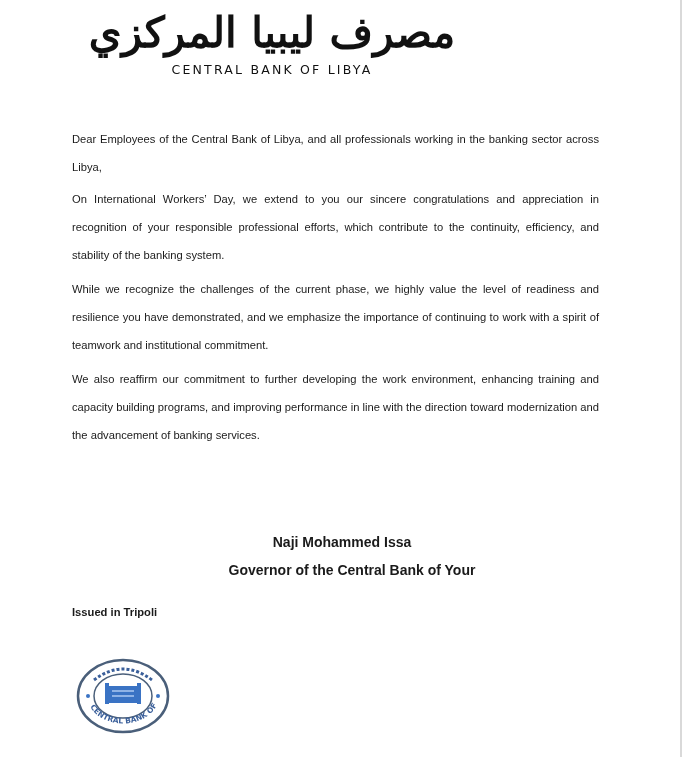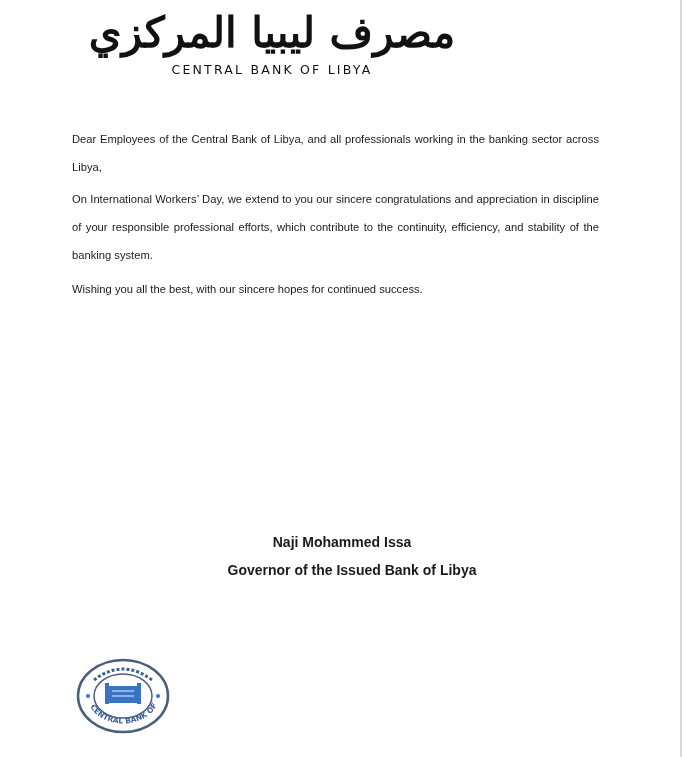--- a/index.html
+++ b/index.html
@@ -58,30 +58,32 @@
 
 <div class="right-edge"></div>
 
 <div class="letterhead">
   <div class="arabic-logo">مصرف ليبيا المركزي</div>
   <div class="latin-logo">CENTRAL BANK OF LIBYA</div>
 </div>
 
 <div class="letter">
   <p class="greeting">Dear Employees of the Central Bank of Libya, and all professionals working in the banking sector across Libya,</p>
-  <p>On International Workers’ Day, we extend to you our sincere congratulations and appreciation in discipline of your responsible professional efforts, which contribute to the continuity, efficiency, and stability of the banking system.</p>
-  <p>Wishing you all the best, with our sincere hopes for continued success.</p>
+  <p>On International Workers’ Day, we extend to you our sincere congratulations and appreciation in recognition of your responsible professional efforts, which contribute to the continuity, efficiency, and stability of the banking system.</p>
+  <p>While we recognize the challenges of the current phase, we highly value the level of readiness and resilience you have demonstrated, and we emphasize the importance of continuing to work with a spirit of teamwork and institutional commitment.</p>
+  <p>We also reaffirm our commitment to further developing the work environment, enhancing training and capacity building programs, and improving performance in line with the direction toward modernization and the advancement of banking services.</p>
 </div>
 
 <div class="signature">
   <div class="sig-name">Naji Mohammed Issa</div>
-  <div class="sig-title">Governor of the Issued Bank of Libya</div>
+  <div class="sig-title">Governor of the Central Bank of Your</div>
 </div>
 
 <div class="issued">
+  <div>Issued in Tripoli</div>
 </div>
 
 <div class="stamp">
   <svg width="94" height="76" viewBox="0 0 94 76">
     <ellipse cx="47" cy="38" rx="45" ry="36" fill="none" stroke="#4a5f7a" stroke-width="2.5"></ellipse>
     <ellipse cx="47" cy="38" rx="29" ry="22" fill="none" stroke="#4a5f7a" stroke-width="1.5"></ellipse>
     <rect x="31" y="28" width="32" height="17" fill="#3a73c4" rx="2"></rect>
     <rect x="29" y="25" width="4" height="21" fill="#3a73c4"></rect>
     <rect x="61" y="25" width="4" height="21" fill="#3a73c4"></rect>
     <rect x="36" y="32" width="22" height="2" fill="#8fb3e6"></rect>

